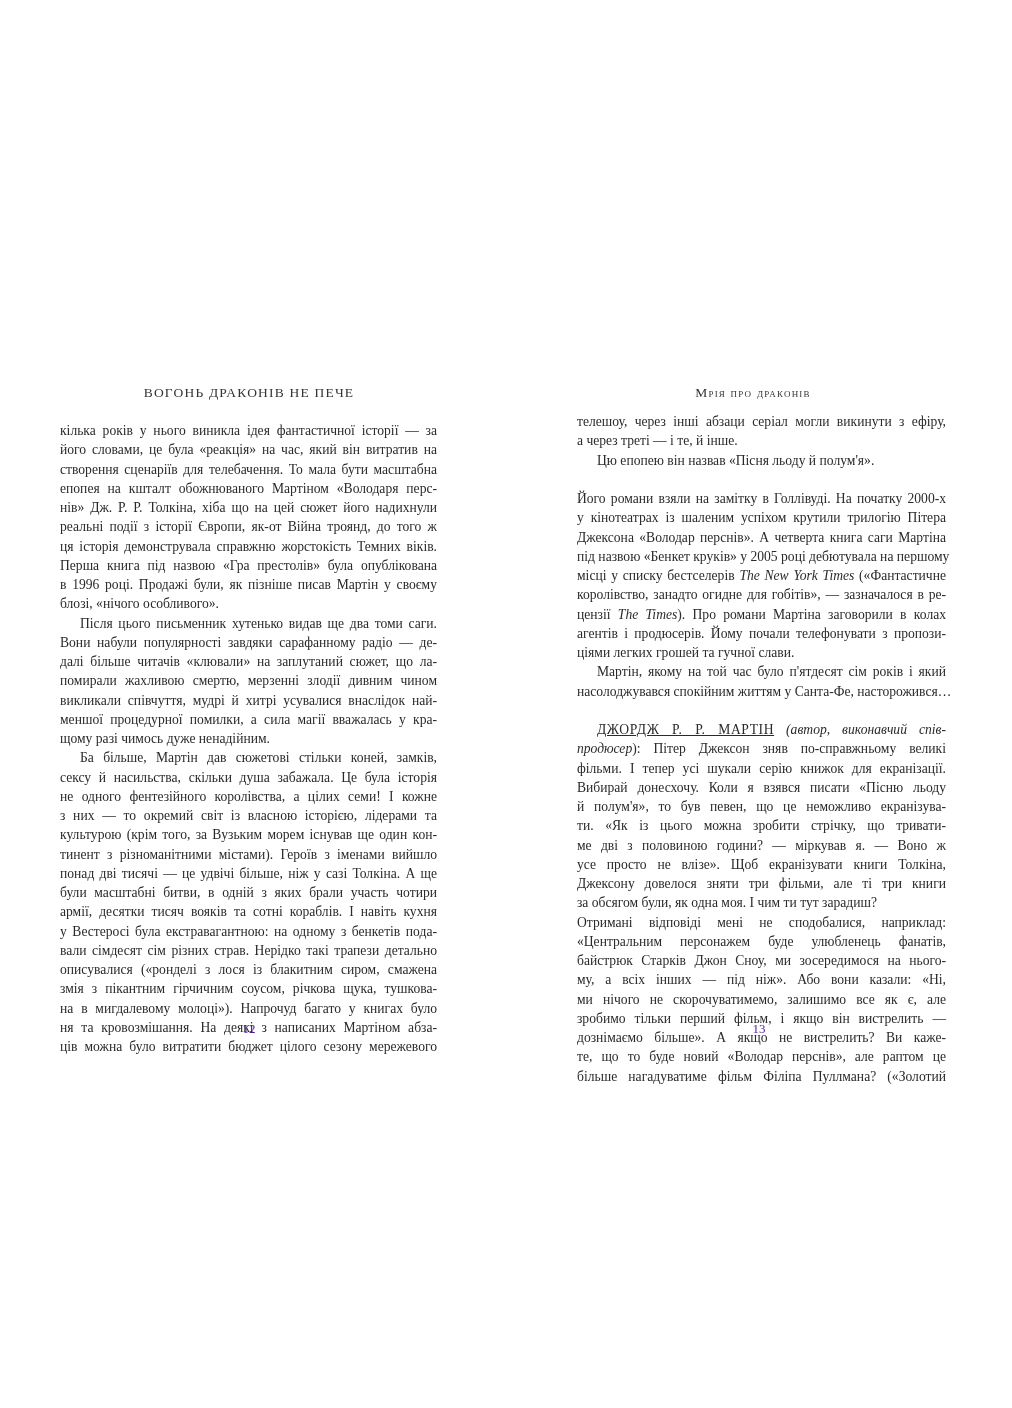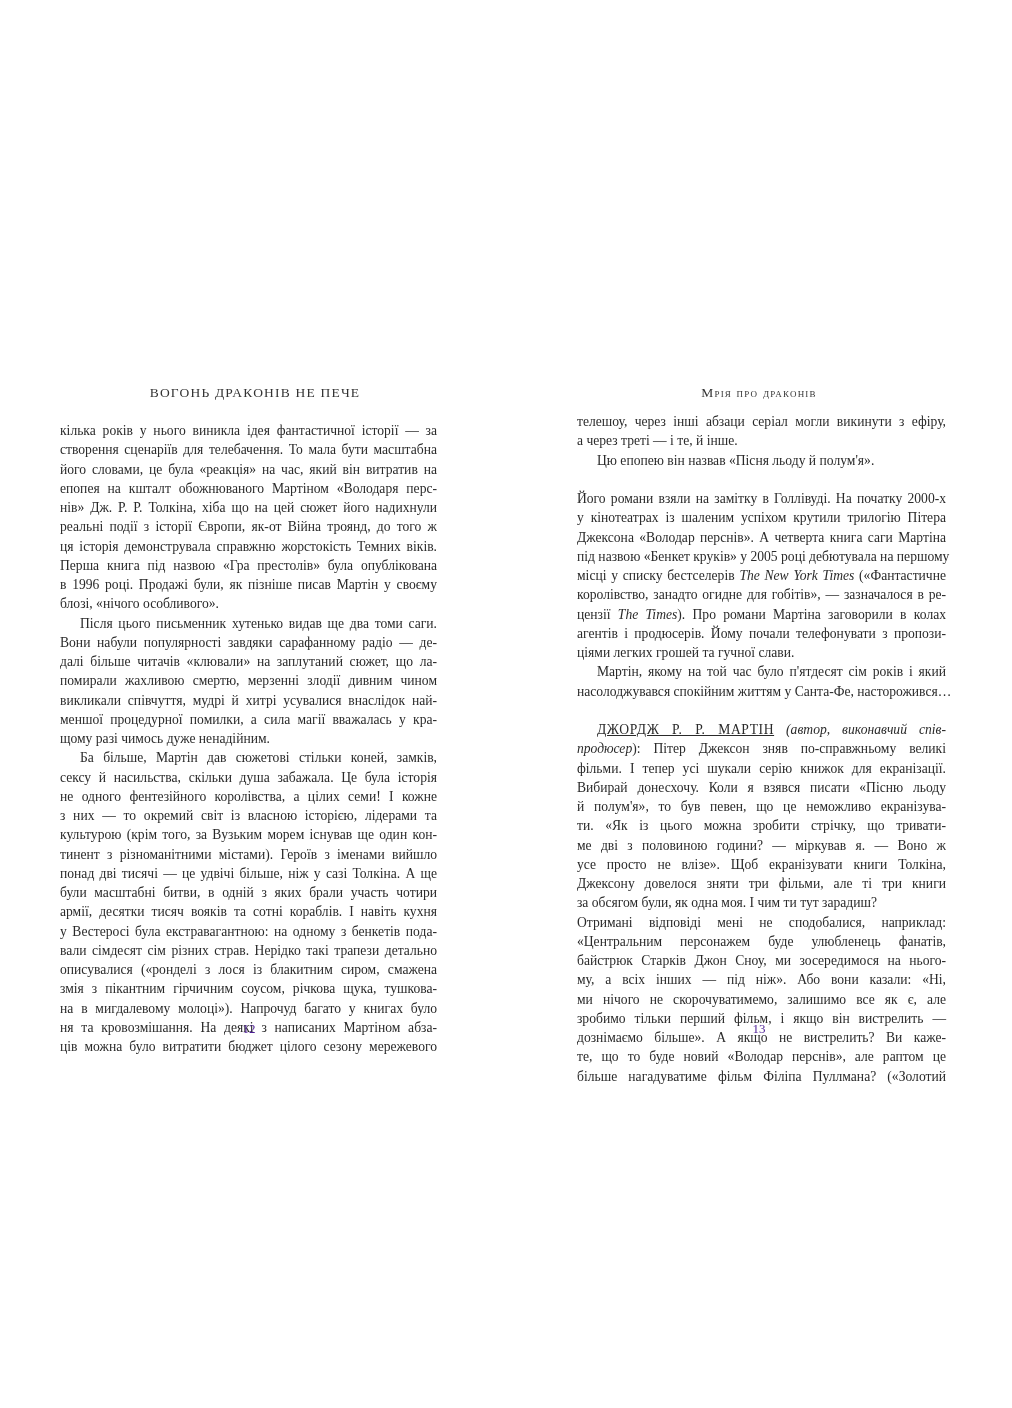--- a/index.html
+++ b/index.html
@@ -2,21 +2,21 @@
 <html><head>
 <meta charset="utf-8">
 <style>
   html, body { margin: 0; padding: 0; background: #ffffff; }
   body { width: 1012px; height: 1408px; position: relative; overflow: hidden;
          font-family: "Liberation Serif", "DejaVu Serif", serif; color: #2a2a2a; }
   .page { position: absolute; top: 0; height: 1408px; }
   .page.left { left: 0; width: 506px; }
   .page.right { left: 506px; width: 506px; }
   .running-head { position: absolute; top: 385px; left: 0; width: 100%; text-align: center;
-                  font-size: 13.5px; letter-spacing: 1.2px; color: #333; padding-left: 6px; }
+                  font-size: 13.5px; letter-spacing: 1.2px; color: #333; }
   .page.left .running-head { left: 0; width: 506px; }
   .page.left .running-head span { position: relative; left: -4px; }
   .page.right .running-head span { position: relative; left: -6px; font-variant: small-caps; }
   .col { position: absolute; font-size: 13.6px; line-height: 19.25px; }
   .page.left .col { left: 60px; width: 377px; top: 421px; }
   .page.right .col { left: 71px; width: 369px; top: 412px; }
   .ln { display: block; white-space: nowrap; text-align: justify; text-align-last: justify; height: 19.25px; }
   .ln.last { text-align-last: left; }
   .ln.indent { padding-left: 20px; }
   .gap { display: block; height: 19.25px; }
@@ -27,22 +27,22 @@
   .page.left .folio span { position: relative; left: -4px; }
   .page.right .folio span { position: relative; left: 0px; }
 </style>
 </head>
 <body>
 
 <div class="page left">
   <div class="running-head"><span>ВОГОНЬ ДРАКОНІВ НЕ ПЕЧЕ</span></div>
   <div class="col" id="left-col">
       <span class="ln">кілька років у нього виникла ідея фантастичної історії — за</span>
+      <span class="ln">його словами, це була «реакція» на час, який він витратив на</span>
       <span class="ln">створення сценаріїв для телебачення. То мала бути масштабна</span>
-      <span class="ln">його словами, це була «реакція» на час, який він витратив на</span>
       <span class="ln">епопея на кшталт обожнюваного Мартіном «Володаря перс-</span>
       <span class="ln">нів» Дж. Р. Р. Толкіна, хіба що на цей сюжет його надихнули</span>
       <span class="ln">реальні події з історії Європи, як-от Війна троянд, до того ж</span>
       <span class="ln">ця історія демонструвала справжню жорстокість Темних віків.</span>
       <span class="ln">Перша книга під назвою «Гра престолів» була опублікована</span>
       <span class="ln">в 1996 році. Продажі були, як пізніше писав Мартін у своєму</span>
       <span class="ln last">блозі, «нічого особливого».</span>
       <span class="ln indent">Після цього письменник хутенько видав ще два томи саги.</span>
       <span class="ln">Вони набули популярності завдяки сарафанному радіо — де-</span>
       <span class="ln">далі більше читачів «клювали» на заплутаний сюжет, що ла-</span>

